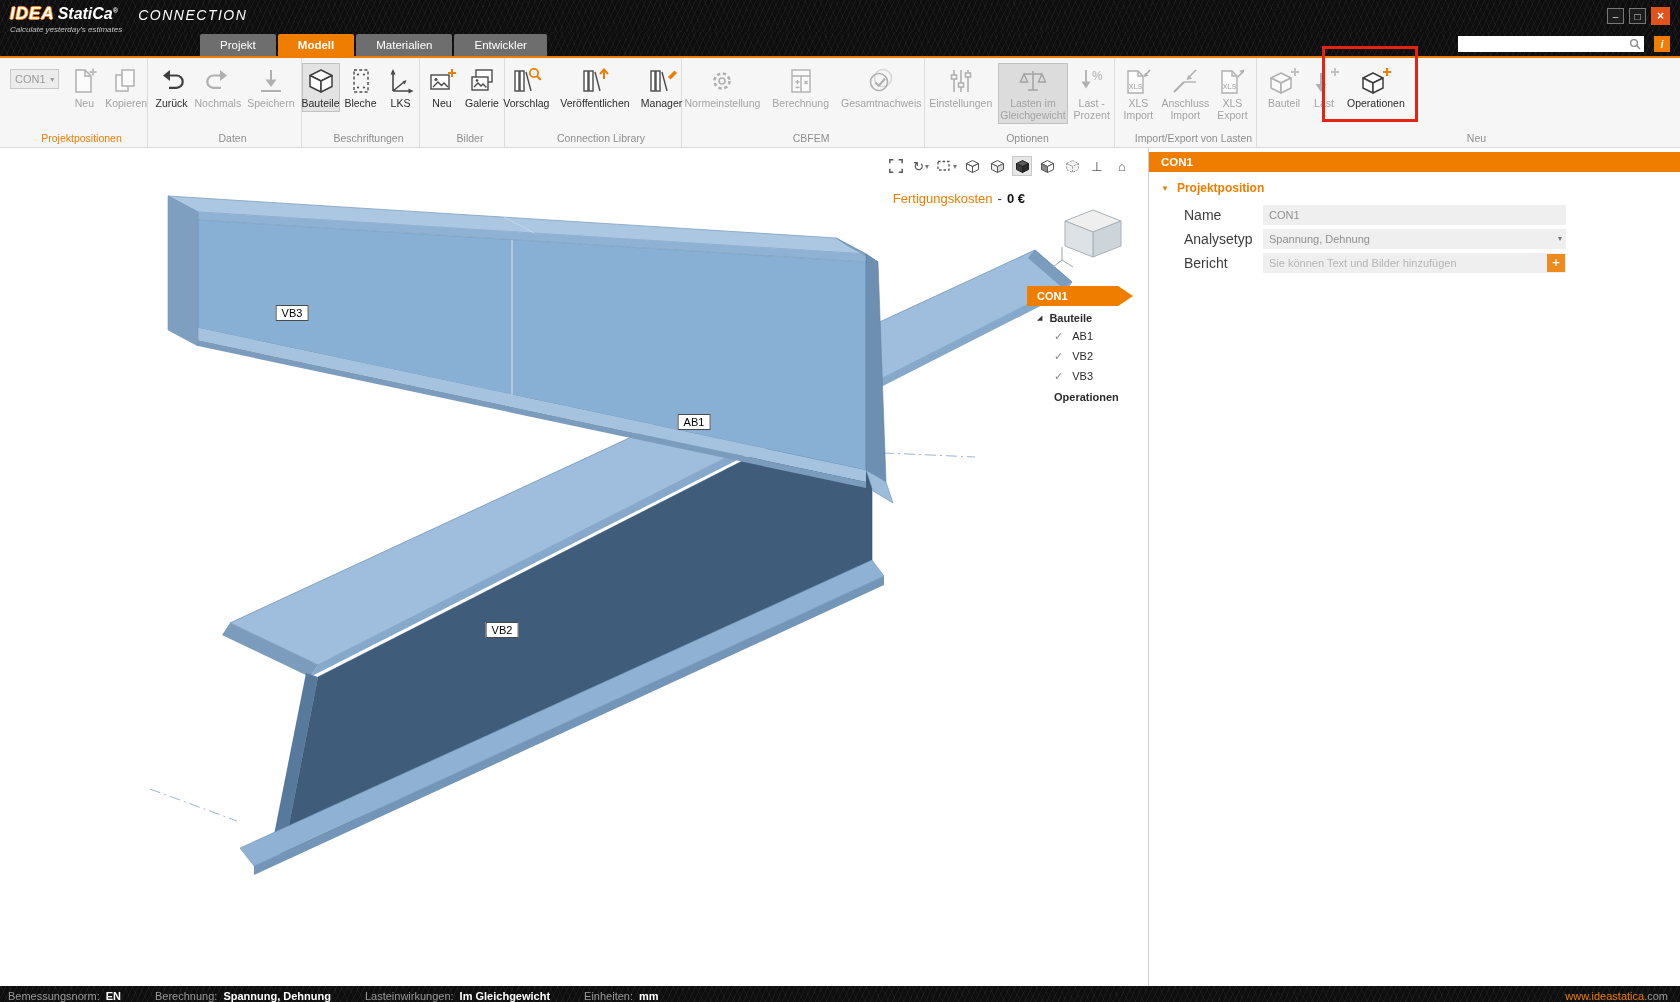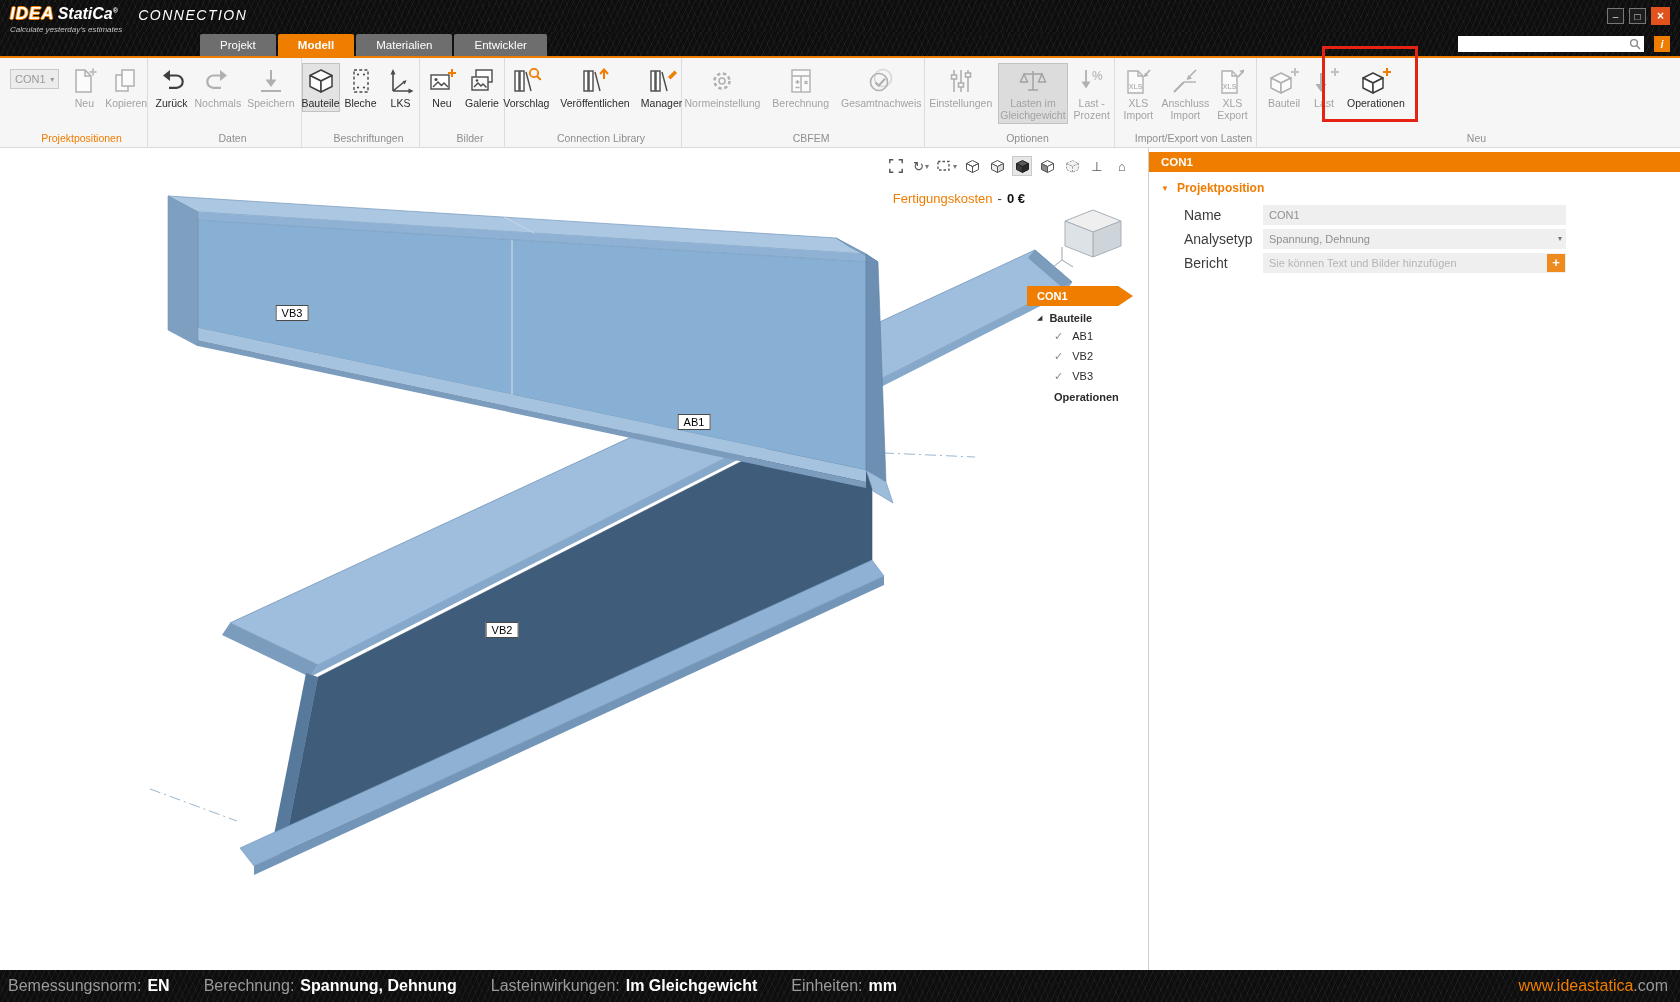--- a/index.html
+++ b/index.html
@@ -65,21 +65,21 @@
 .panel-header{height:20px;background:#ef7d00;color:#fff;font-weight:700;font-size:11.5px;line-height:20px;padding-left:12px}
 .panel-section{display:flex;align-items:center;gap:8px;padding:9px 0 7px 12px;color:#ef7d00;font-weight:700;font-size:12px}
 .panel-section .sarrow{font-size:8px}
 .frow{display:flex;align-items:center;height:22px;margin:2px 0 2px 35px}
 .flabel{width:79px;font-size:14px;color:#3c3c3c;flex:none}
 .fvalue{width:303px;height:20px;background:#efefef;font-size:11px;color:#8f8f8f;line-height:20px;padding:0 18px 0 6px;position:relative;white-space:nowrap;overflow:hidden}
 .fvalue .fcaret{position:absolute;right:4px;top:0;font-size:8px;color:#777;line-height:20px}
 .fvalue.placeholder{color:#b5b5b5}
 .plus-btn{position:absolute;right:1px;top:1px;width:18px;height:18px;background:#ef8a1f;color:#fff;font-weight:700;font-size:13px;display:flex;align-items:center;justify-content:center}
 
-.statusbar{height:32px;display:flex;align-items:center;gap:34px;padding-left:8px;color:#fff;font-size:16px;flex:none}
+.statusbar{height:16px;display:flex;align-items:flex-end;gap:34px;padding-left:8px;color:#fff;font-size:11px;flex:none}
 .sitem{display:flex;gap:6px;align-items:center;white-space:nowrap}
 .slabel{color:#9a9a9a}
 .svalue{font-weight:700;color:#fff}
 .slink{margin-left:auto;margin-right:12px;white-space:nowrap}
 .slink .orange{color:#ef7d00}
 .slink .gray{color:#9a9a9a}
 
 .annotation-rect{position:absolute;left:1322px;top:46px;width:96px;height:76px;border:3px solid #e42313;z-index:40;pointer-events:none}
 svg{display:block}
 </style>

